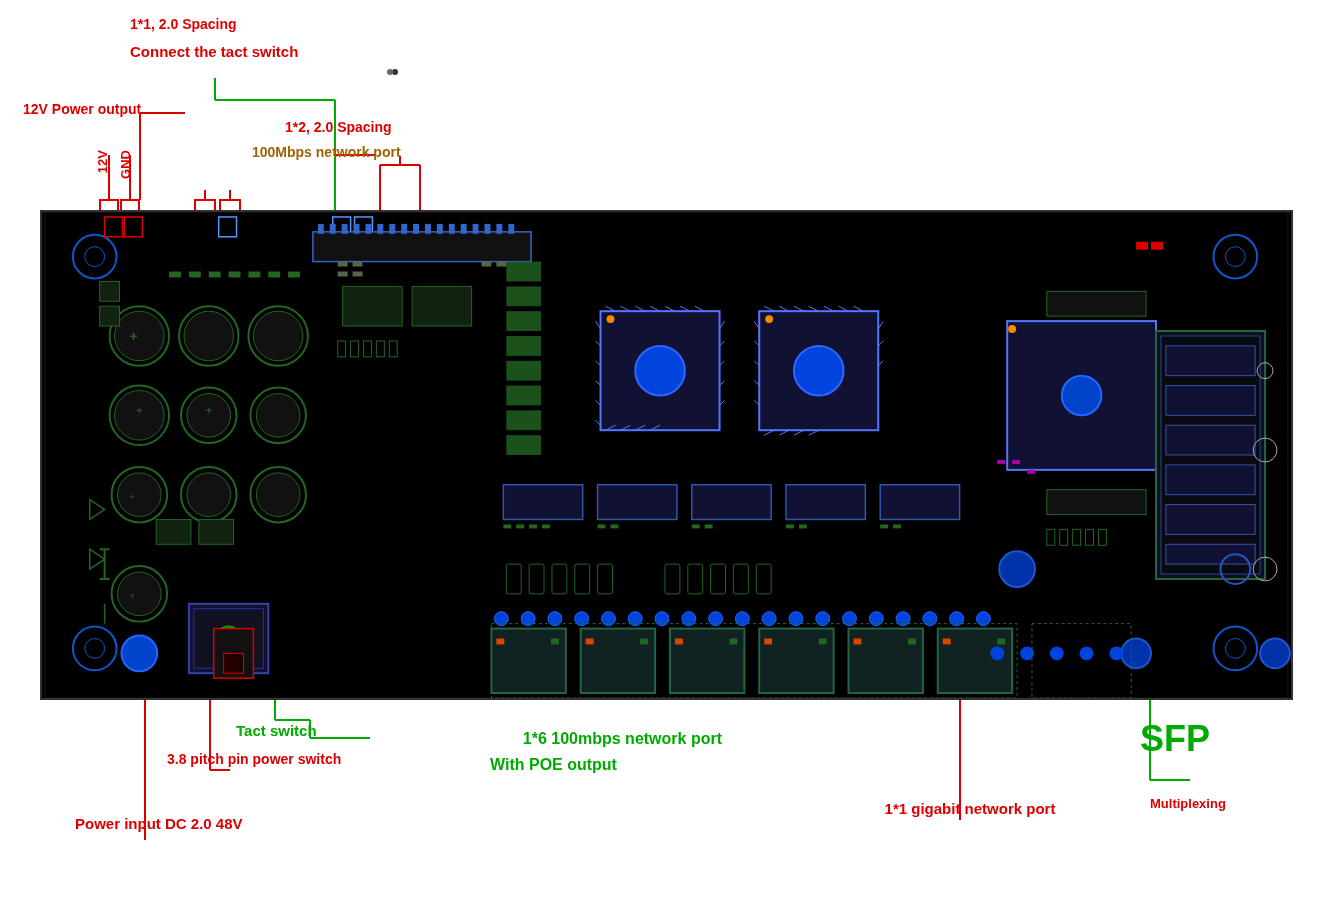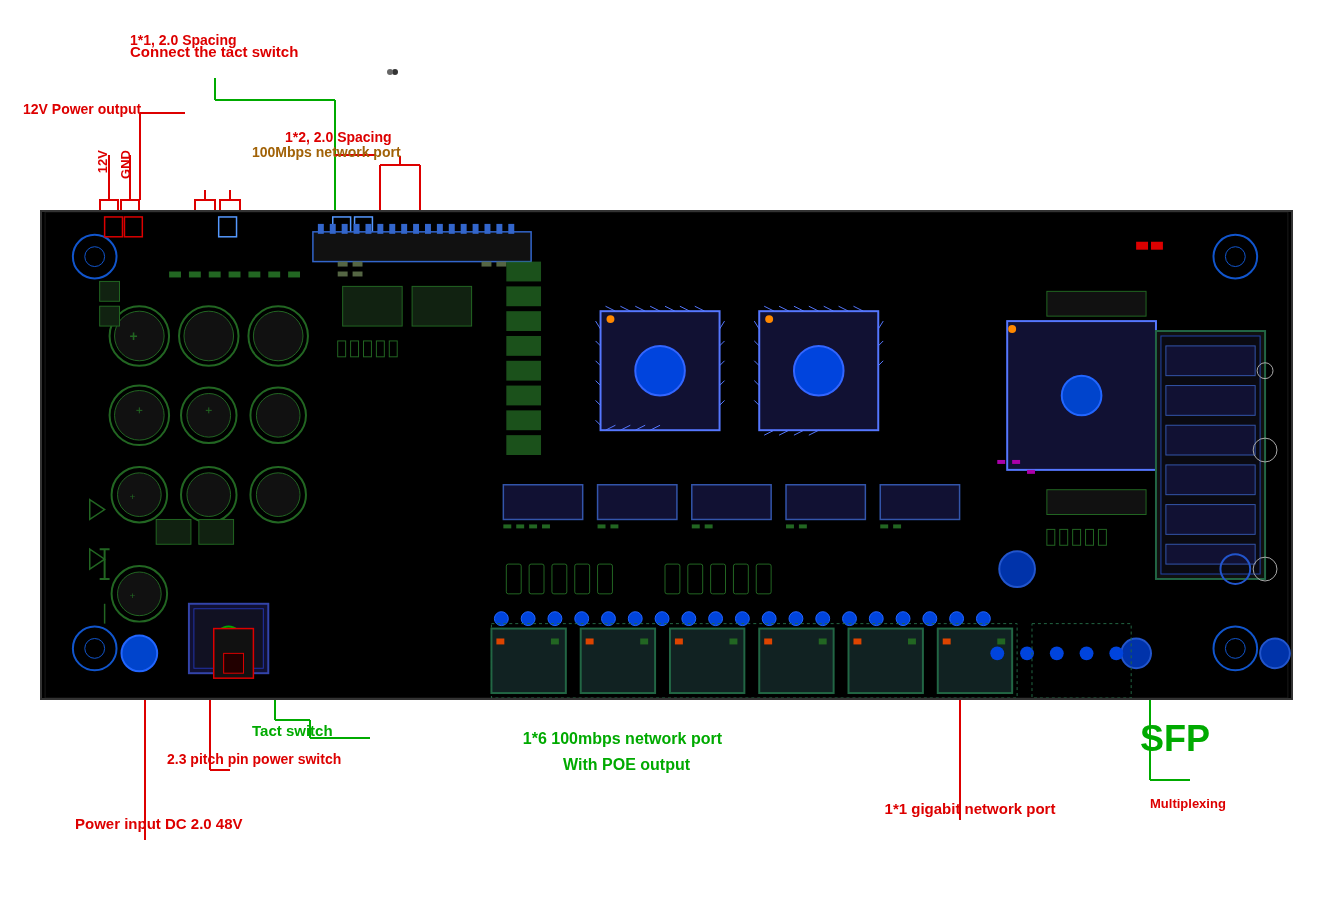--- a/index.html
+++ b/index.html
@@ -36,21 +36,21 @@
       font-size: 14px;
       line-height: 1.3;
       text-align: center;
     }
     .label-red { color: #e00; }
     .label-green { color: #00a000; }
 
     
     .ann-1x1-spacing {
       top: 15px; left: 130px;
-      font-size: 14px; font-weight: bold; color: #e00; margin-top: 16px;
+      font-size: 14px; font-weight: bold; color: #e00;
     }
     .ann-connect-tact {
       top: 42px; left: 130px;
       font-size: 15px; font-weight: bold; color: #e00;
     }
     .ann-12v-power {
       top: 100px; left: 15px;
       font-size: 14px; font-weight: bold; color: #e00;
     }
 
@@ -460,26 +460,26 @@
 </div>
 
 <div class="label label-red ann-1x1-spacing" style="position:absolute;top:15px;left:130px;font-size:14px;font-weight:bold;color:#dd0000;">1*1, 2.0 Spacing</div>
 <div class="label label-red ann-connect-tact" style="position:absolute;top:42px;left:130px;font-size:15px;font-weight:bold;color:#dd0000;">Connect the tact switch</div>
 
 <div class="label label-red ann-12v-power" style="position:absolute;top:100px;left:15px;font-size:14px;font-weight:bold;color:#dd0000;margin-left:8px;">12V Power output</div>
 
 <div style="position:absolute;top:150px;left:95px;font-size:13px;font-weight:bold;color:#dd0000;writing-mode:vertical-rl;transform:rotate(180deg);">12V</div>
 <div style="position:absolute;top:150px;left:118px;font-size:13px;font-weight:bold;color:#dd0000;writing-mode:vertical-rl;transform:rotate(180deg);">GND</div>
 
-<div class="label label-red" style="position:absolute;top:118px;left:285px;font-size:14px;font-weight:bold;color:#dd0000;margin-top:10px;">1*2, 2.0 Spacing</div>
+<div class="label label-red" style="position:absolute;top:118px;left:285px;font-size:14px;font-weight:bold;color:#dd0000;">1*2, 2.0 Spacing</div>
 <div class="label label-red" style="position:absolute;top:143px;left:252px;font-size:14px;font-weight:bold;color:#a16207;">100Mbps network port</div>
 
-<div class="label label-green" style="position:absolute;bottom:168px;left:252px;font-size:15px;font-weight:bold;color:#00aa00;">Tact switch</div>
-<div class="label label-red" style="position:absolute;bottom:140px;left:167px;font-size:14px;font-weight:bold;color:#dd0000;">2.3 pitch pin power switch</div>
+<div class="label label-green" style="position:absolute;bottom:168px;left:236px;font-size:15px;font-weight:bold;color:#00aa00;">Tact switch</div>
+<div class="label label-red" style="position:absolute;bottom:140px;left:167px;font-size:14px;font-weight:bold;color:#dd0000;">3.8 pitch pin power switch</div>
 <div class="label label-red" style="position:absolute;bottom:75px;left:75px;font-size:15px;font-weight:bold;color:#dd0000;">Power input DC 2.0 48V</div>
 
 <div class="label label-green" style="position:absolute;bottom:158px;left:422px;font-size:16px;font-weight:bold;color:#00aa00;text-align:right;width:300px;">1*6 100mbps network port</div>
-<div class="label label-green" style="position:absolute;bottom:132px;left:490px;font-size:16px;font-weight:bold;color:#00aa00;text-align:right;width:200px;">With POE output</div>
+<div class="label label-green" style="position:absolute;bottom:132px;left:490px;font-size:16px;font-weight:bold;color:#00aa00;text-align:left;width:200px;">With POE output</div>
 
 <div class="label label-red" style="position:absolute;bottom:90px;left:840px;font-size:15px;font-weight:bold;color:#dd0000;text-align:center;width:260px;">1*1 gigabit network port</div>
 
 <div class="label label-green" style="position:absolute;bottom:145px;left:1140px;font-size:36px;font-weight:bold;color:#00aa00;margin-top:20px;">SFP</div>
 <div class="label label-red" style="position:absolute;bottom:95px;left:1150px;font-size:13px;font-weight:bold;color:#dd0000;">Multiplexing</div>
 
 </body></html>

